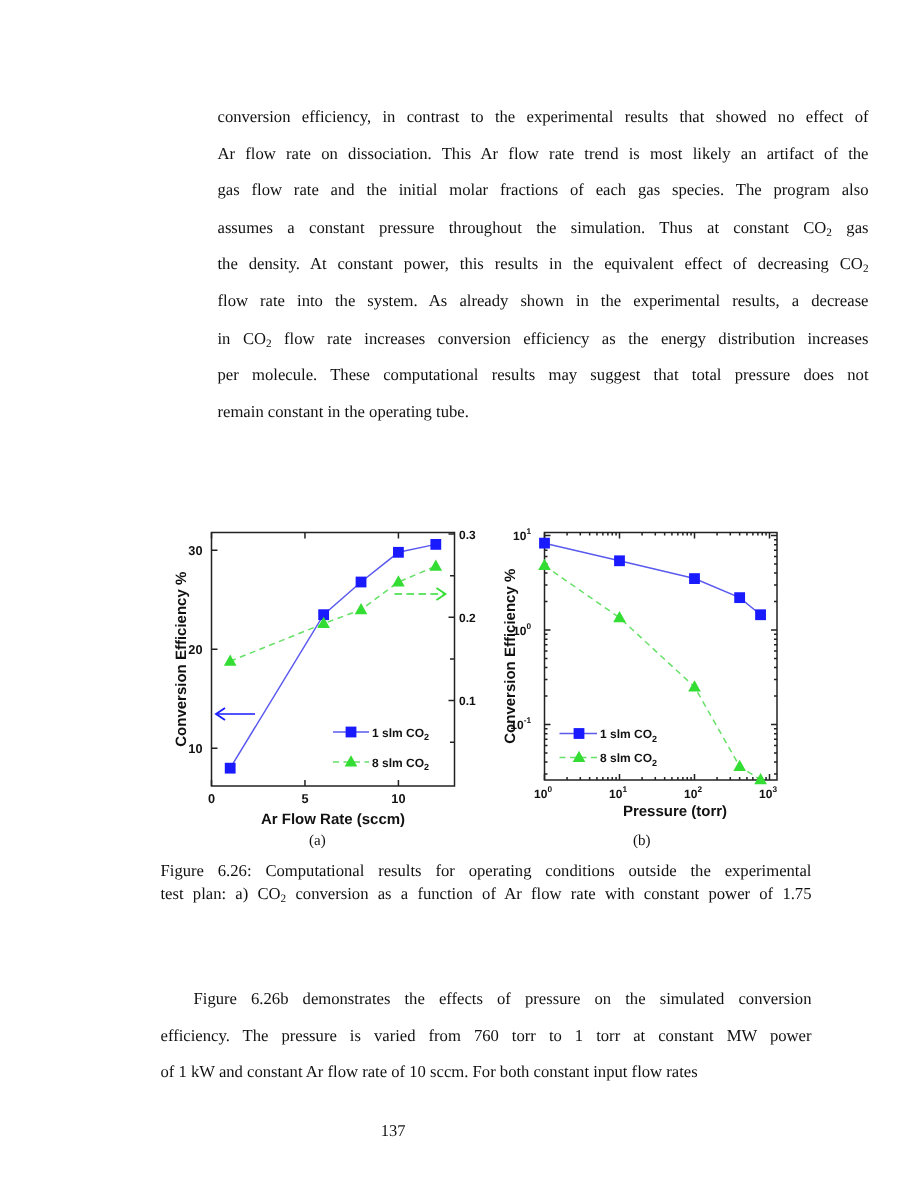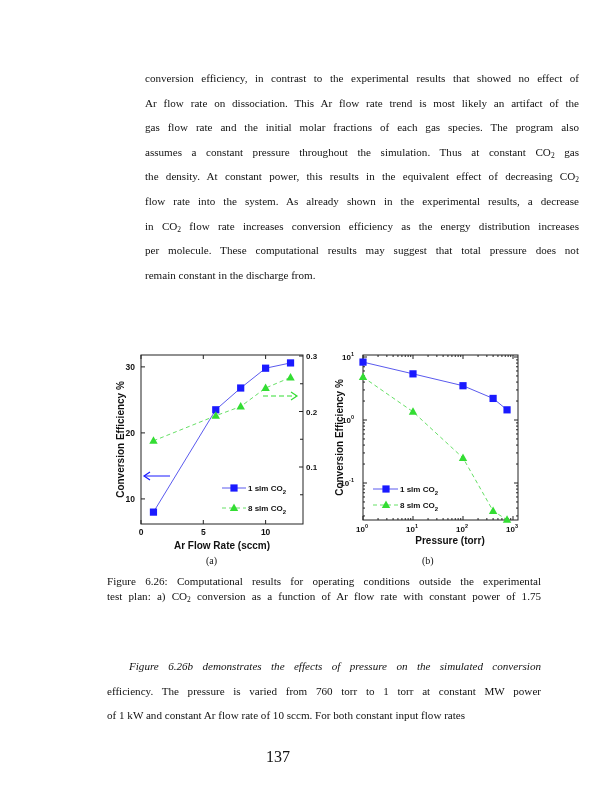--- a/index.html
+++ b/index.html
@@ -6,36 +6,36 @@
   body { width: 612px; height: 792px; position: relative; overflow: hidden; font-family: "DejaVu Serif", "Liberation Serif", serif; color: #111; }
   .para { position: absolute; left: 107px; width: 434px; font-size: 11.1px; line-height: 24.6px; text-align: justify; text-align-last: justify; font-family: "Liberation Serif", "DejaVu Serif", serif; }
   .para .line { display: block; white-space: nowrap; text-align: justify; text-align-last: justify; }
   .para .line.last { text-align-last: left; }
   sub { font-size: 7.5px; vertical-align: -2px; line-height: 0; }
   .fig { position: absolute; top: 340px; }
   .sublabel { position: absolute; font-size: 10px; font-family: "Liberation Serif", serif; }
   .caption { position: absolute; left: 107px; top: 574px; width: 434px; font-size: 11.1px; line-height: 15.4px; font-family: "Liberation Serif", serif; }
   .caption .line { display: block; white-space: nowrap; text-align: justify; text-align-last: justify; }
   .caption .line.last { text-align-last: left; }
-  .pagenum { position: absolute; top: 748px; left: 16px; width: 524px; text-align: center; font-size: 16px; font-family: "Liberation Serif", serif; }
+  .pagenum { position: absolute; top: 748px; left: 0; width: 524px; text-align: center; font-size: 11px; font-family: "Liberation Serif", serif; }
   svg text { font-family: "Liberation Sans", "DejaVu Sans", sans-serif; font-weight: bold; fill: #111; }
 </style>
 </head>
 <body>
 
 <div class="para" style="top:66px;margin-left:38px;" id="top-para">
     <span class="line">conversion efficiency, in contrast to the experimental results that showed no effect of</span>
     <span class="line">Ar flow rate on dissociation. This Ar flow rate trend is most likely an artifact of the</span>
     <span class="line">gas flow rate and the initial molar fractions of each gas species. The program also</span>
     <span class="line">assumes a constant pressure throughout the simulation. Thus at constant CO<sub>2</sub> gas</span>
     <span class="line">the density. At constant power, this results in the equivalent effect of decreasing CO<sub>2</sub></span>
     <span class="line">flow rate into the system. As already shown in the experimental results, a decrease</span>
     <span class="line">in CO<sub>2</sub> flow rate increases conversion efficiency as the energy distribution increases</span>
     <span class="line">per molecule. These computational results may suggest that total pressure does not</span>
-    <span class="line last">remain constant in the discharge from.</span>
+    <span class="line last">remain constant in the operating tube.</span>
   </div>
 
 <div class="fig" style="left:105px;">
   <svg id="chart-a" width="225" height="215" viewBox="105 340 225 215">
       <rect x="141" y="355" width="162" height="169" fill="none" stroke="#222222" stroke-width="1"></rect>
       <line x1="141" y1="524" x2="141" y2="520" stroke="#222222"></line>
       <line x1="141" y1="355" x2="141" y2="359" stroke="#222222"></line>
       <text x="141" y="535" font-size="8.5" text-anchor="middle">0</text>
       <line x1="203.30769230769232" y1="524" x2="203.30769230769232" y2="520" stroke="#222222"></line>
       <line x1="203.30769230769232" y1="355" x2="203.30769230769232" y2="359" stroke="#222222"></line>
@@ -247,18 +247,18 @@
 
 <div class="sublabel" style="left:206px; top:555px;">(a)</div>
 <div class="sublabel" style="left:422px; top:555px;">(b)</div>
 
 <div class="caption" id="caption">
     <span class="line">Figure 6.26: Computational results for operating conditions outside the experimental</span>
     <span class="line">test plan: a) CO<sub>2</sub> conversion as a function of Ar flow rate with constant power of 1.75</span>
   </div>
 
 <div class="para" style="top:654px;" id="bottom-para">
-    <span class="line" style="text-indent: 22px; font-style: italic;">Figure 6.26b demonstrates the effects of pressure on the simulated conversion</span>
+    <span class="line" style="text-indent: 22px;">Figure 6.26b demonstrates the effects of pressure on the simulated conversion</span>
     <span class="line">efficiency. The pressure is varied from 760 torr to 1 torr at constant MW power</span>
     <span class="line last">of 1 kW and constant Ar flow rate of 10 sccm. For both constant input flow rates</span>
   </div>
 
 <div class="pagenum">137</div>
 
 </body></html>

